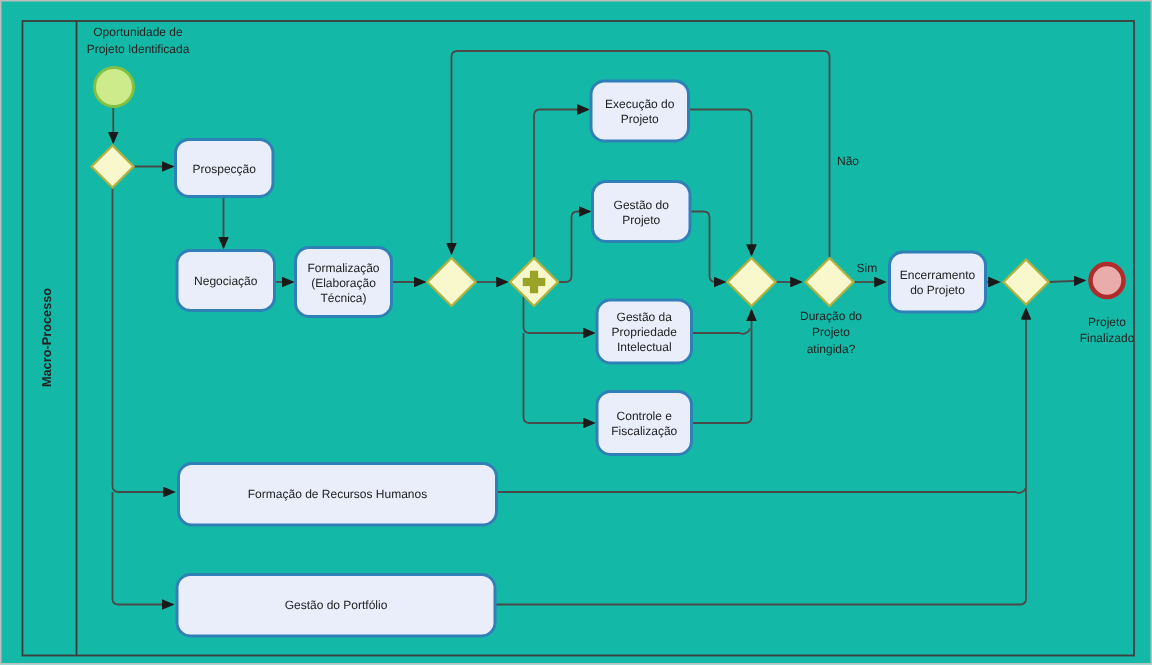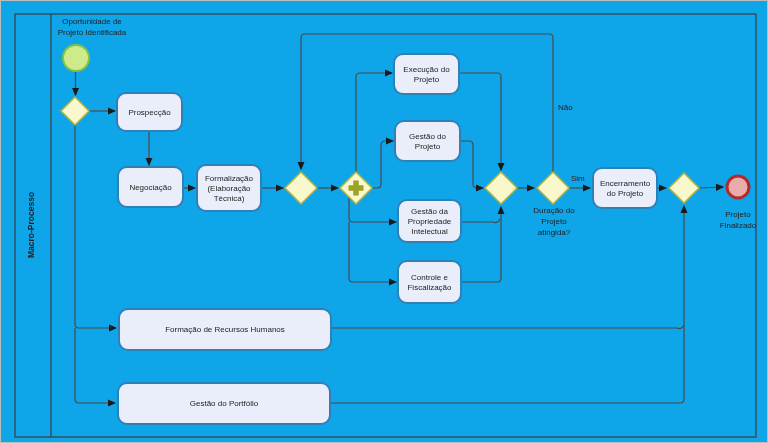--- a/index.html
+++ b/index.html
@@ -1,18 +1,18 @@
 <!DOCTYPE html>
 <html><head>
 <meta charset="utf-8">
 <style>
   html,body{margin:0;padding:0;background:#fff;}
   .frame{
     width:768px;height:443px;box-sizing:border-box;
-    border:1px solid #bdbdbd;background:#0ea5e9;position:relative;overflow:hidden;
+    border:1px solid #bdbdbd;background:#14b8a6;position:relative;overflow:hidden;
     font-family:"Liberation Sans", sans-serif;
   }
   svg{position:absolute;left:0;top:0;}
   text{
     font-family:"Liberation Sans", sans-serif;
     fill:#222222;
   }
   .task-rect{fill:#e9eefa;stroke:#3080b8;stroke-width:2;}
   .gw{fill:#f8f8cc;stroke:#b3b23e;stroke-width:1.5;}
   .flow{fill:none;stroke:#4a4a4a;stroke-width:1.2;}

